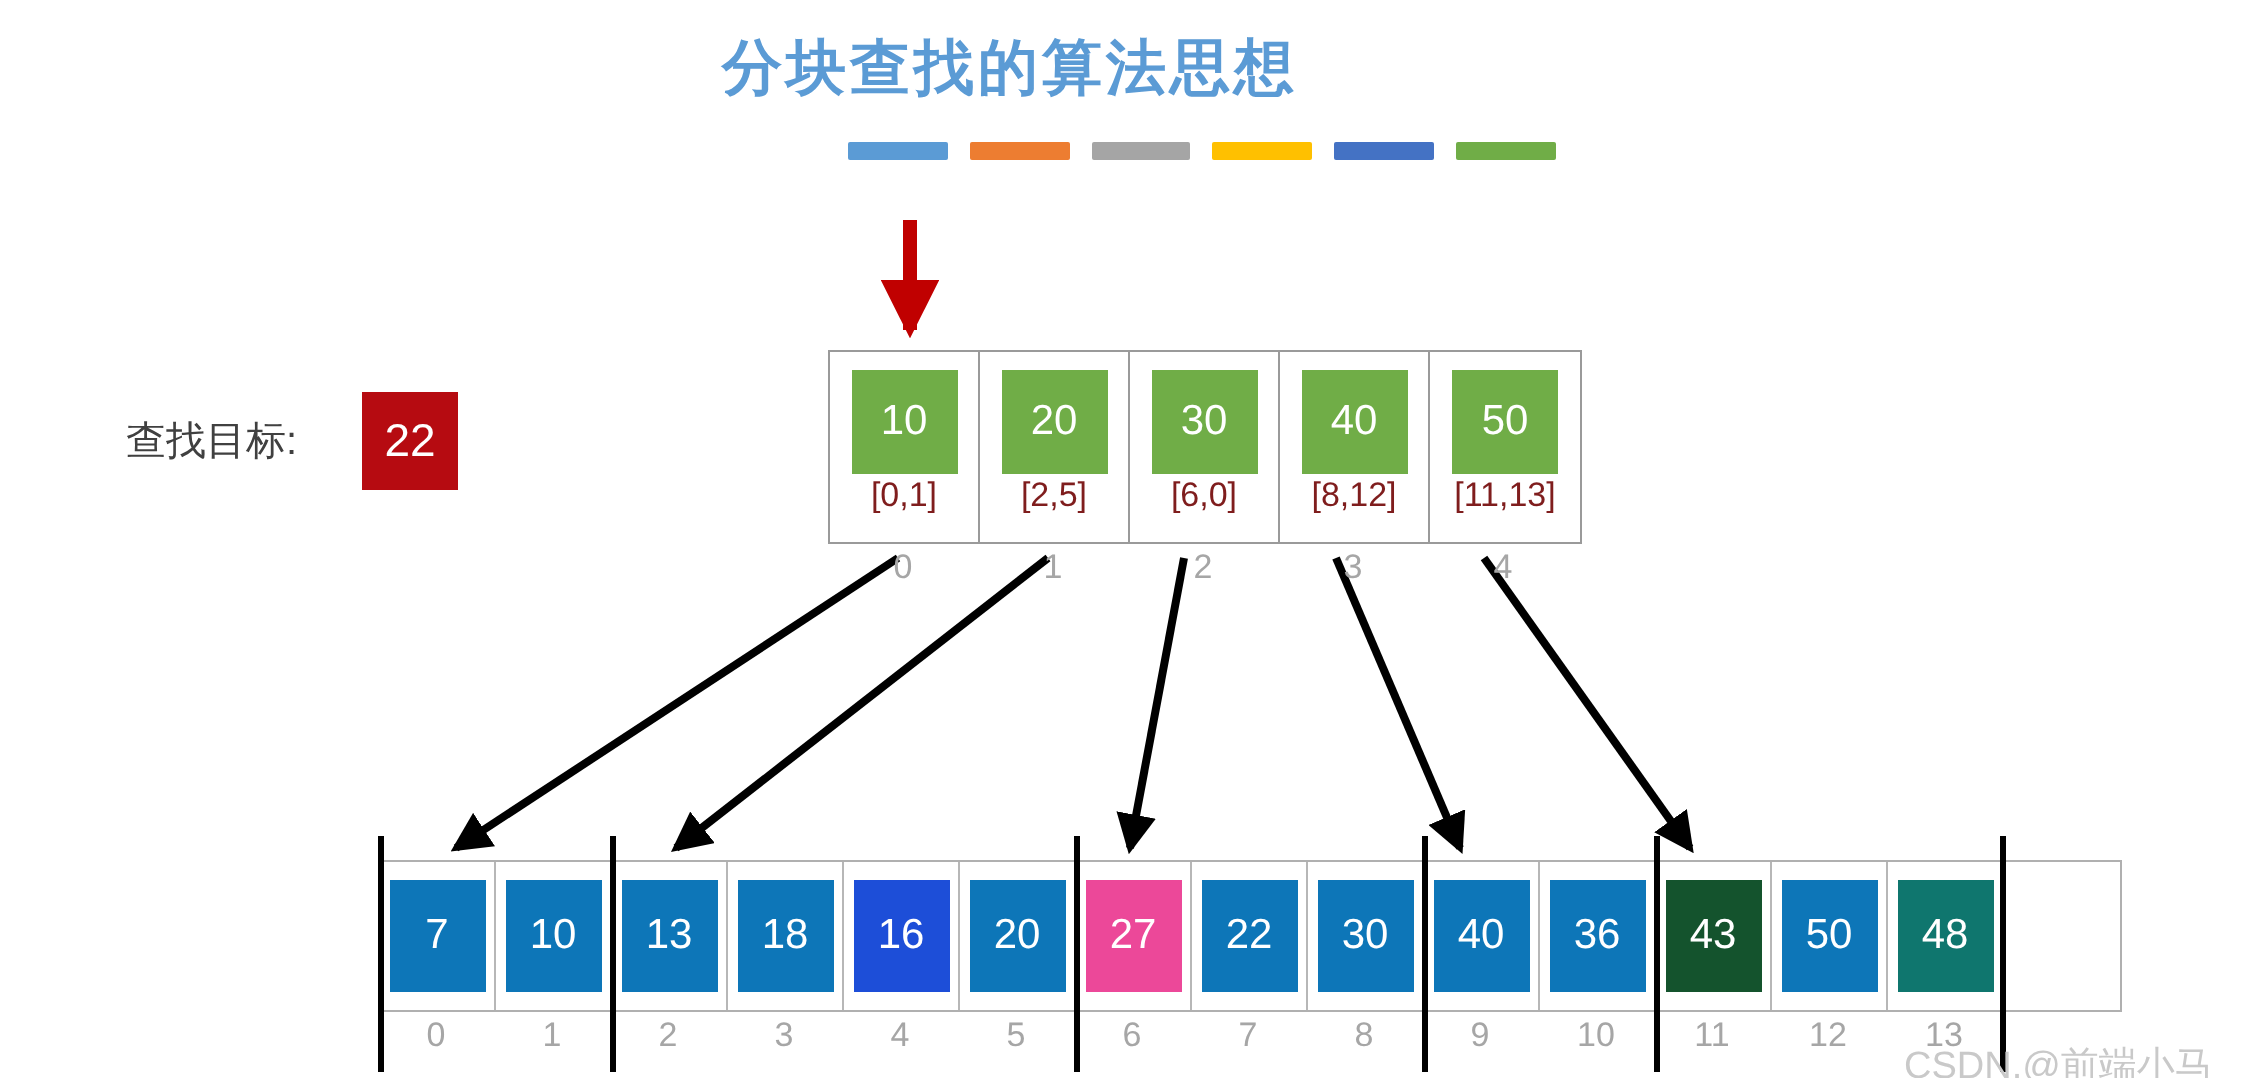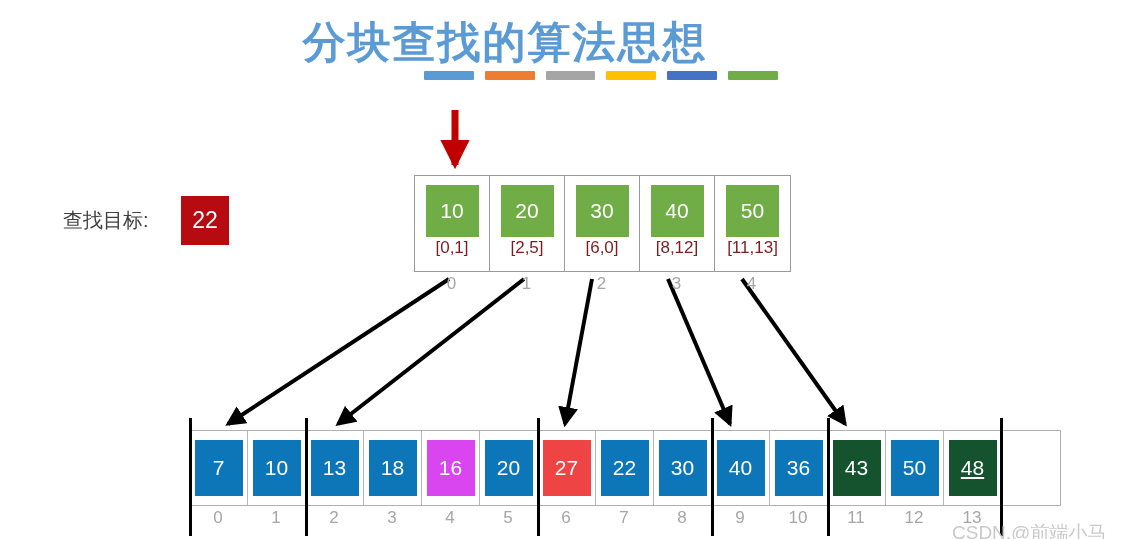--- a/index.html
+++ b/index.html
@@ -18,21 +18,21 @@
     overflow: hidden;
   }
 
   
   .title {
     position: absolute;
     left: 0;
     top: 14px;
     width: 1010px;
     text-align: center;
-    font-size: 43px;
+    font-size: 30px;
     font-weight: bold;
     color: #5B9BD5;
     letter-spacing: 2px;
     white-space: nowrap;
   }
   .title-rules {
     position: absolute;
     left: 424px;
     top: 71px;
     width: 354px;
@@ -278,48 +278,48 @@
       <div class="array-cell">
         <div class="array-chip" style="background: rgb(13, 118, 184);">10</div>
       </div>
       <div class="array-cell">
         <div class="array-chip" style="background: rgb(13, 118, 184);">13</div>
       </div>
       <div class="array-cell">
         <div class="array-chip" style="background: rgb(13, 118, 184);">18</div>
       </div>
       <div class="array-cell">
-        <div class="array-chip" style="background: #d946ef;">16</div>
+        <div class="array-chip" style="background: #1d4ed8;">16</div>
       </div>
       <div class="array-cell">
         <div class="array-chip" style="background: rgb(13, 118, 184);">20</div>
       </div>
       <div class="array-cell">
-        <div class="array-chip" style="background: #ef4444;">27</div>
+        <div class="array-chip" style="background: #ec4899;">27</div>
       </div>
       <div class="array-cell">
         <div class="array-chip" style="background: rgb(13, 118, 184);">22</div>
       </div>
       <div class="array-cell">
         <div class="array-chip" style="background: rgb(13, 118, 184);">30</div>
       </div>
       <div class="array-cell">
         <div class="array-chip" style="background: rgb(13, 118, 184);">40</div>
       </div>
       <div class="array-cell">
         <div class="array-chip" style="background: rgb(13, 118, 184);">36</div>
       </div>
       <div class="array-cell">
         <div class="array-chip" style="background: #14532d;">43</div>
       </div>
       <div class="array-cell">
         <div class="array-chip" style="background: rgb(13, 118, 184);">50</div>
       </div>
       <div class="array-cell">
-        <div class="array-chip" style="background: #14532d; text-decoration: underline;">48</div>
+        <div class="array-chip" style="background: #0f766e;">48</div>
       </div>
       <div class="array-cell empty"></div>
     </div>
   <div class="array-axis">
       <div class="array-axis-num">0</div>
       <div class="array-axis-num">1</div>
       <div class="array-axis-num">2</div>
       <div class="array-axis-num">3</div>
       <div class="array-axis-num">4</div>
       <div class="array-axis-num">5</div>

